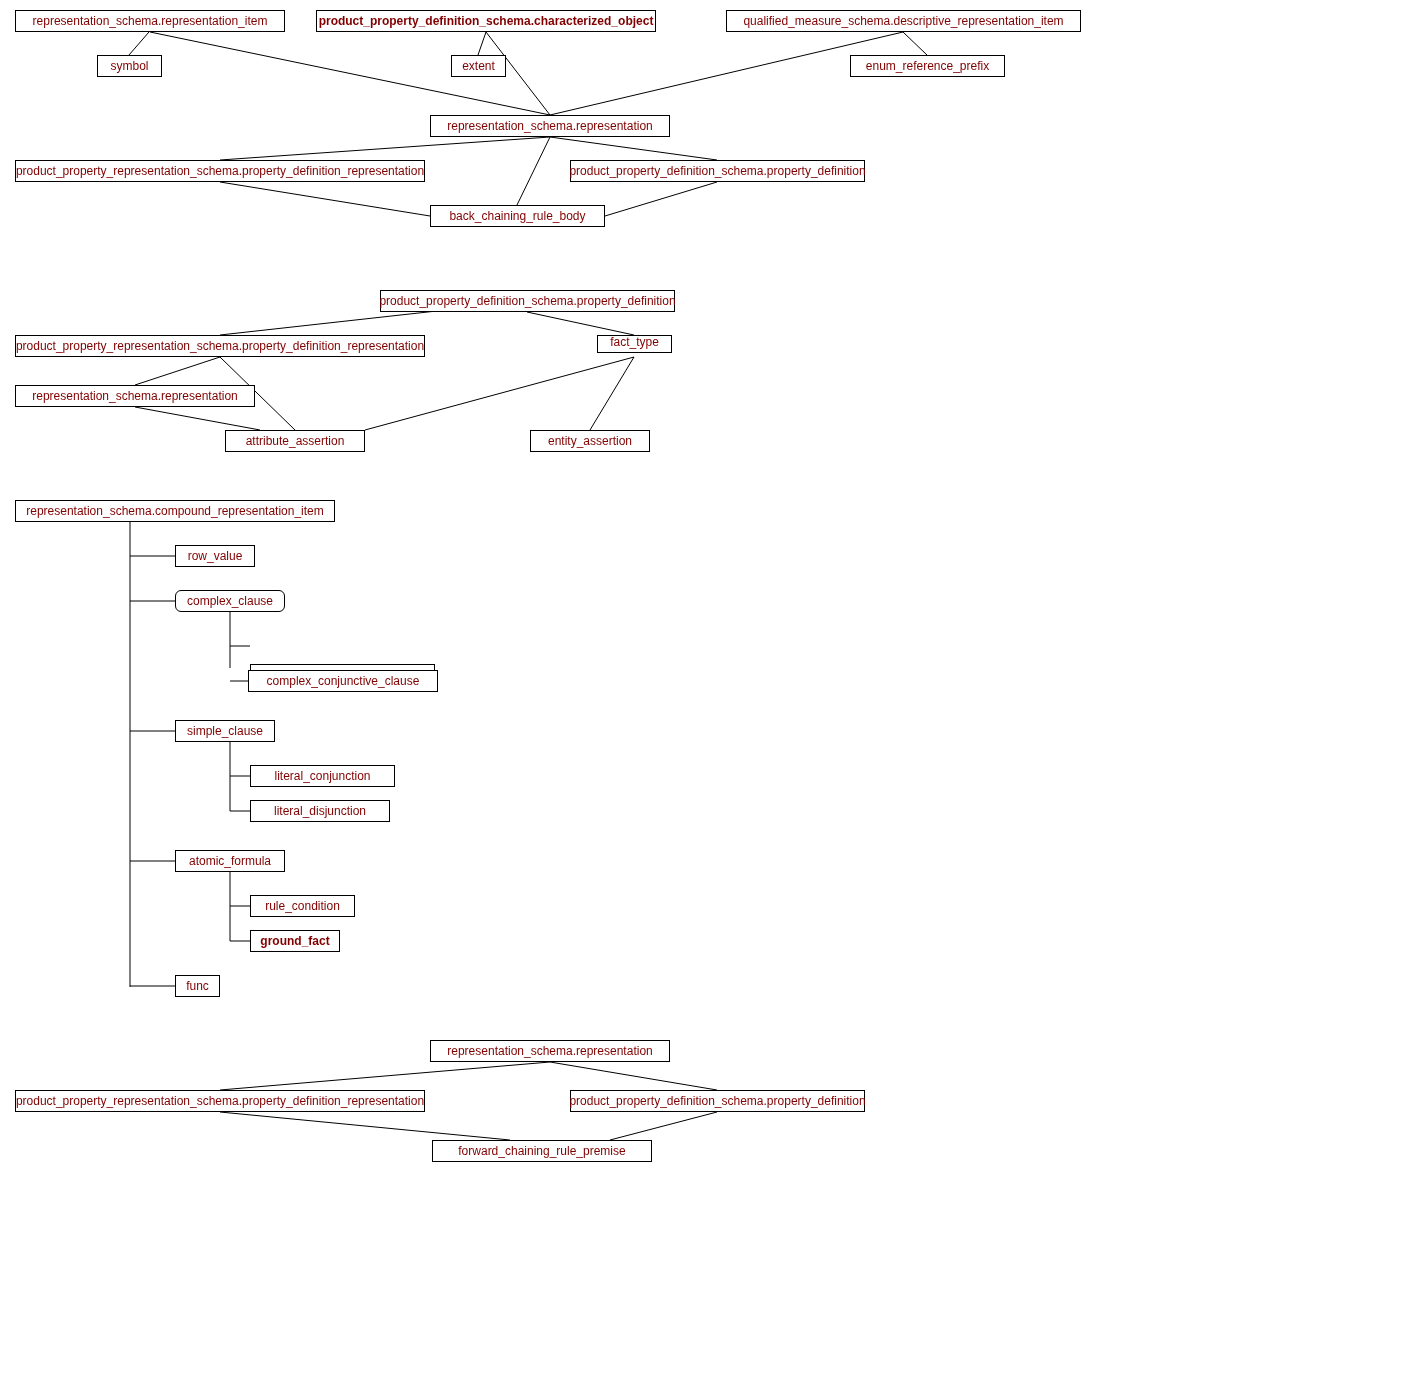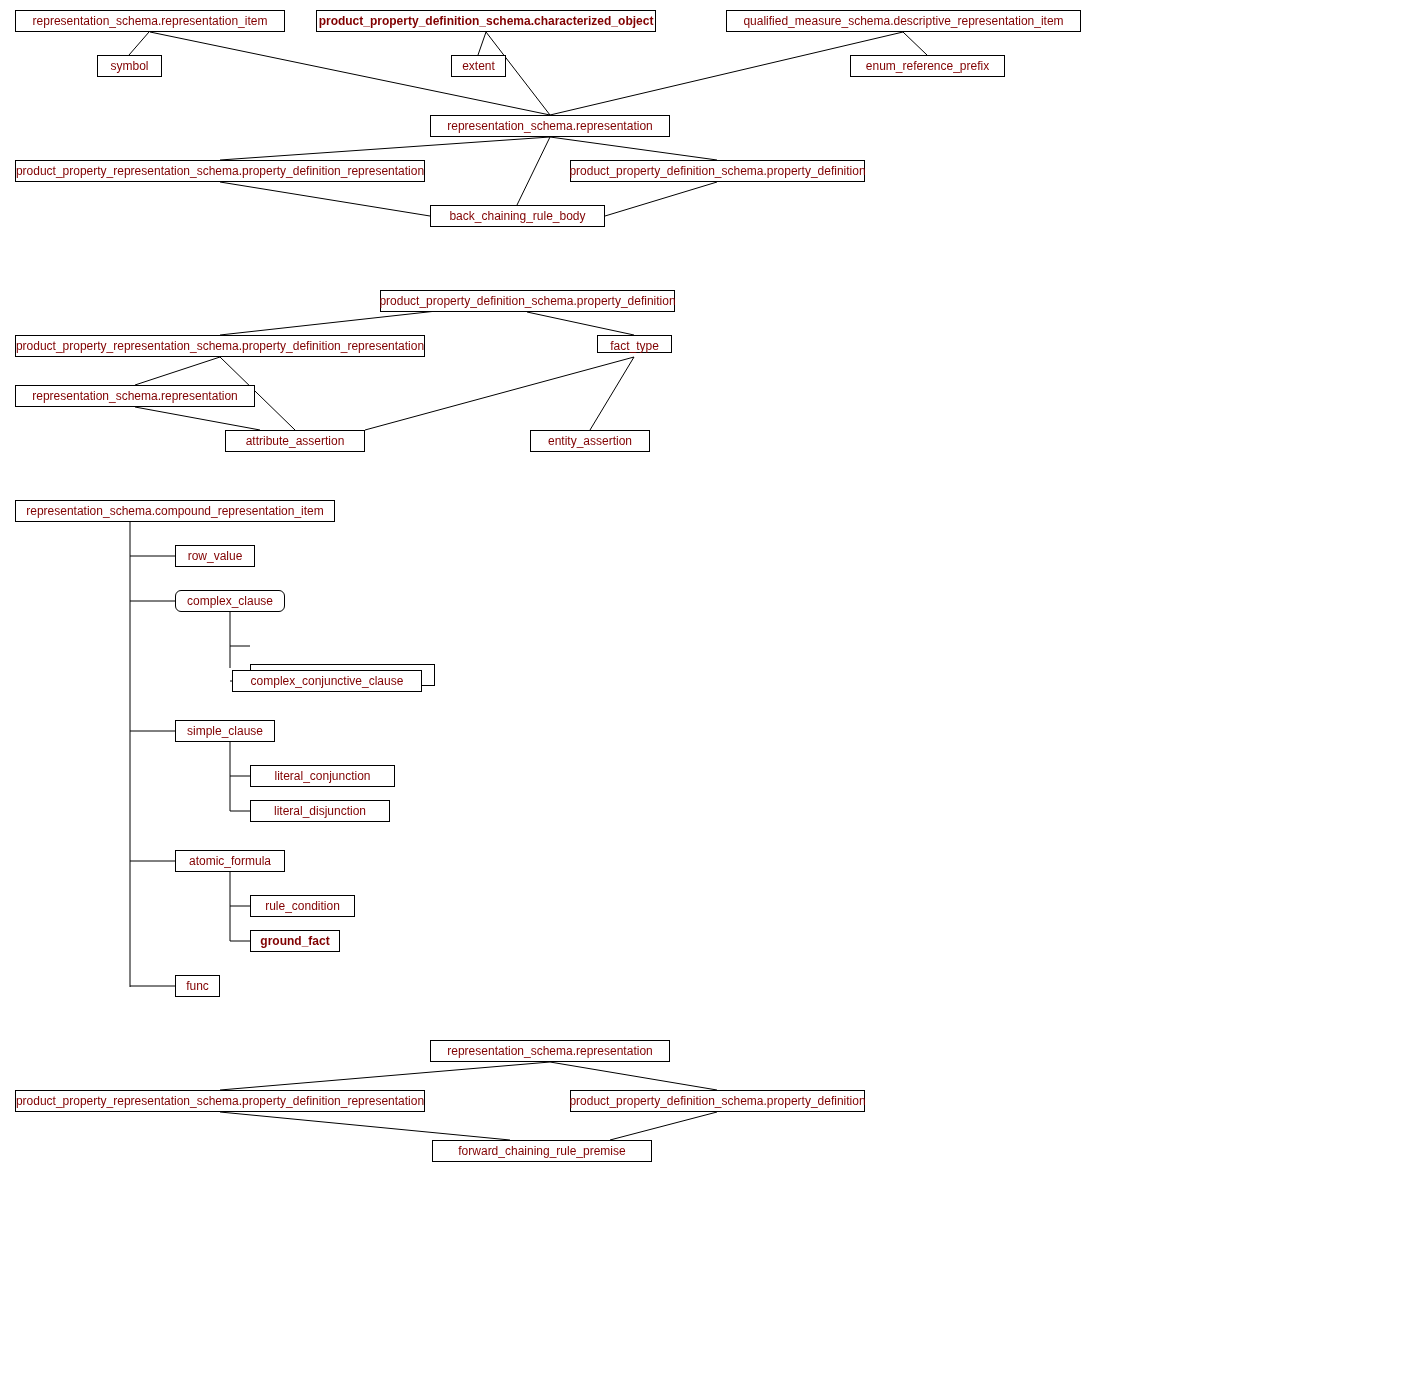--- a/index.html
+++ b/index.html
@@ -19,21 +19,21 @@
     }
     .node {
       position: absolute;
       border: 1px solid #000;
       background: #fff;
       padding: 3px 6px;
       white-space: nowrap;
       font-size: 12px;
       color: #800000;
       display: flex;
-      align-items: flex-start;
+      align-items: flex-end;
       justify-content: center;
     }
     svg.lines {
       position: absolute;
       top: 0;
       left: 0;
       width: 1422px;
       height: 1389px;
       pointer-events: none;
     }
@@ -202,21 +202,21 @@
   </div>
 
   <div class="node" style="left:175px;top:590px;width:110px;height:22px;border-radius:6px;">
     <span>complex_clause</span>
   </div>
 
   <div class="node" style="left:250px;top:635px;width:185px;height:22px;margin-top:29px;">
     <span>complex_disjunctive_clause</span>
   </div>
 
-  <div class="node" style="left:232px;top:670px;width:190px;height:22px;">
+  <div class="node" style="left:248px;top:670px;width:190px;height:22px;">
     <span>complex_conjunctive_clause</span>
   </div>
 
   <div class="node" style="left:175px;top:720px;width:100px;height:22px;">
     <span>simple_clause</span>
   </div>
 
   <div class="node" style="left:250px;top:765px;width:145px;height:22px;">
     <span>literal_conjunction</span>
   </div>

